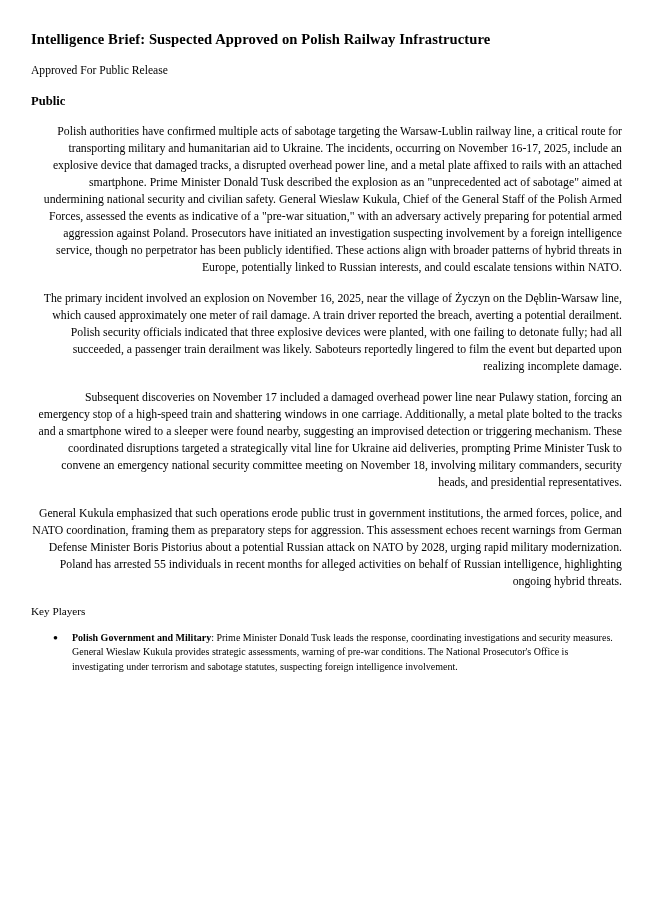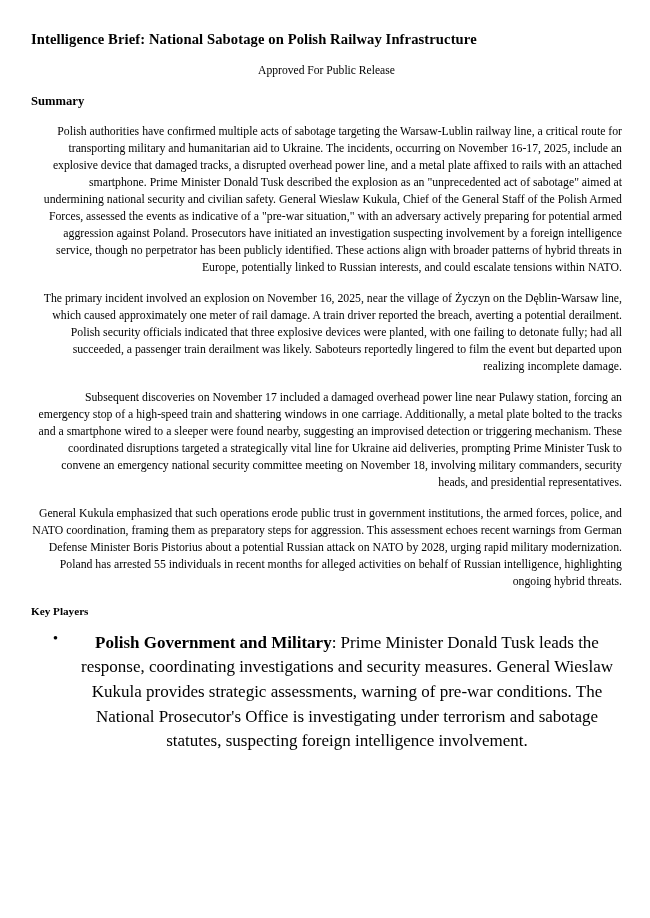--- a/index.html
+++ b/index.html
@@ -26,55 +26,53 @@
     font-size: 14.6px;
     font-weight: bold;
     line-height: 1.28;
     margin: 0 0 14.5px 0;
     letter-spacing: 0.1px;
   }
   .subtitle {
     font-size: 11.6px;
     line-height: 1.3;
     margin: 0 0 15px 0;
-    text-align: center;
   }
   .h2 {
     font-size: 12.6px;
     font-weight: bold;
     line-height: 1.3;
     margin: 0 0 13px 0;
   }
   .h4 {
     font-size: 11.2px;
-    font-weight: bold;
+    font-weight: normal;
     line-height: 1.3;
     margin: 0 0 12px 0;
   }
   .para {
     font-size: 11.75px;
     line-height: 1.455;
     margin: 0 0 13.5px 0;
     text-align: right;
     max-width: 592px;
   }
   .para:last-child { margin-bottom: 0; }
   ul.bullets {
     margin: 0;
     padding: 0 0 0 22px;
     list-style: none;
   }
   ul.bullets > li {
     position: relative;
-    font-size: 17px;
+    font-size: 10px;
     line-height: 1.455;
     margin: 0 0 13px 0;
     padding-left: 19px;
     max-width: 573px;
-    text-align: center;
   }
   ul.bullets > li::before {
     content: "\25CF";
     position: absolute;
     left: 0;
     top: -0.5px;
     font-size: 8.2px;
     line-height: 1.95;
   }
   .lead {
@@ -82,25 +80,25 @@
   }
   .spacer-bottom {
     height: 56px;
   }
 </style>
 </head>
 <body>
 
 <div class="page">
 
-  <h1 class="doc-title">Intelligence Brief: National Sabotage on Polish Railway Infrastructure</h1>
+  <h1 class="doc-title">Intelligence Brief: Suspected Approved on Polish Railway Infrastructure</h1>
 
   <p class="subtitle">Approved For Public Release</p>
 
-  <h2 class="h2">Summary</h2>
+  <h2 class="h2">Public</h2>
 
   <p class="para">Polish authorities have confirmed multiple acts of sabotage targeting the Warsaw-Lublin railway line, a critical route for transporting military and humanitarian aid to Ukraine. The incidents, occurring on November 16-17, 2025, include an explosive device that damaged tracks, a disrupted overhead power line, and a metal plate affixed to rails with an attached smartphone. Prime Minister Donald Tusk described the explosion as an "unprecedented act of sabotage" aimed at undermining national security and civilian safety. General Wieslaw Kukula, Chief of the General Staff of the Polish Armed Forces, assessed the events as indicative of a "pre-war situation," with an adversary actively preparing for potential armed aggression against Poland. Prosecutors have initiated an investigation suspecting involvement by a foreign intelligence service, though no perpetrator has been publicly identified. These actions align with broader patterns of hybrid threats in Europe, potentially linked to Russian interests, and could escalate tensions within NATO.</p>
 
 
   <p class="para">The primary incident involved an explosion on November 16, 2025, near the village of Życzyn on the Dęblin-Warsaw line, which caused approximately one meter of rail damage. A train driver reported the breach, averting a potential derailment. Polish security officials indicated that three explosive devices were planted, with one failing to detonate fully; had all succeeded, a passenger train derailment was likely. Saboteurs reportedly lingered to film the event but departed upon realizing incomplete damage.</p>
 
   <p class="para">Subsequent discoveries on November 17 included a damaged overhead power line near Pulawy station, forcing an emergency stop of a high-speed train and shattering windows in one carriage. Additionally, a metal plate bolted to the tracks and a smartphone wired to a sleeper were found nearby, suggesting an improvised detection or triggering mechanism. These coordinated disruptions targeted a strategically vital line for Ukraine aid deliveries, prompting Prime Minister Tusk to convene an emergency national security committee meeting on November 18, involving military commanders, security heads, and presidential representatives.</p>
 
   <p class="para">General Kukula emphasized that such operations erode public trust in government institutions, the armed forces, police, and NATO coordination, framing them as preparatory steps for aggression. This assessment echoes recent warnings from German Defense Minister Boris Pistorius about a potential Russian attack on NATO by 2028, urging rapid military modernization. Poland has arrested 55 individuals in recent months for alleged activities on behalf of Russian intelligence, highlighting ongoing hybrid threats.</p>
 

